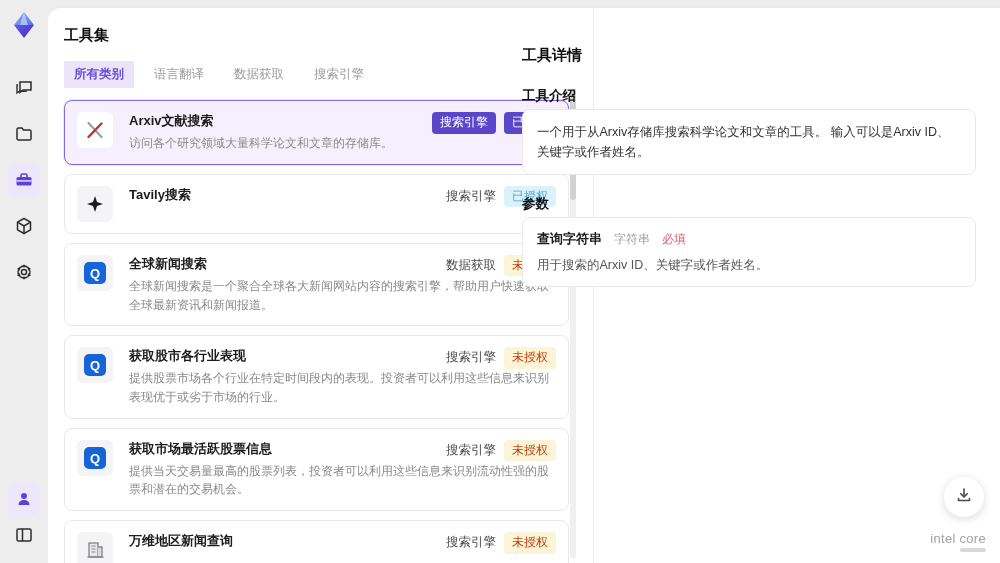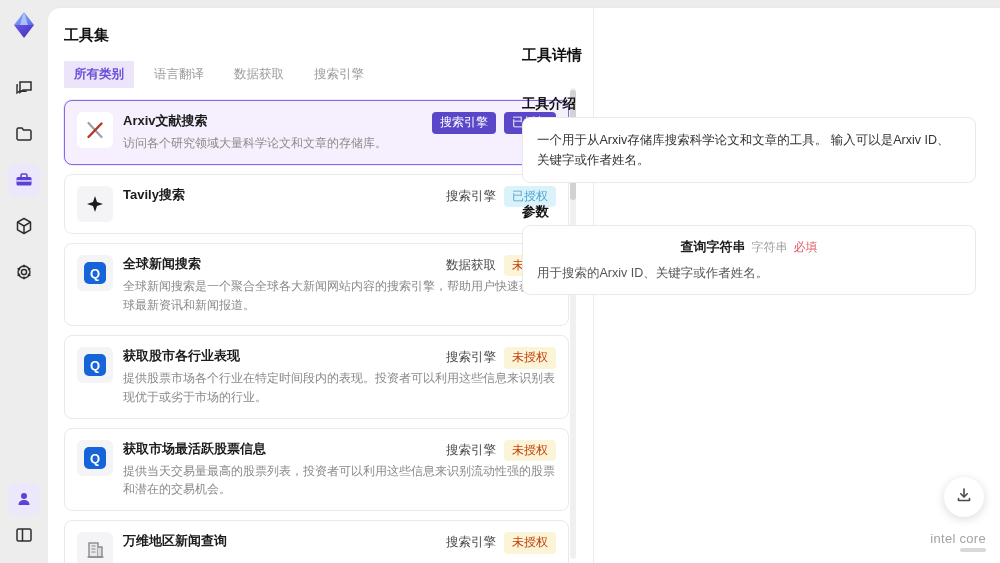--- a/index.html
+++ b/index.html
@@ -45,21 +45,21 @@
   .panel-title { font-size: 15px; font-weight: bold; color: #111; }
   .tabs { display: flex; align-items: center; gap: 10px; margin-top: 16px; }
   .tab {
     font-size: 12.5px; color: #9b9b9b; padding: 5px 10px; border-radius: 1px;
     cursor: pointer; white-space: nowrap;
   }
   .tab.active { background: #ece5fa; color: #6b4fd8; font-weight: bold; }
 
   .tool-list { margin-top: 12px; display: flex; flex-direction: column; gap: 9px; padding-right: 8px; }
   .tool-card {
-    position: relative; display: flex; gap: 10px;
+    position: relative; display: flex; gap: 16px;
     border: 1px solid #e9e9e9; border-radius: 8px;
     padding: 11px 12px; background: #fff; cursor: pointer;
   }
   .tool-card.selected {
     background: #f6f0fe; border: 1.5px solid #8468e8;
     box-shadow: 0 0 0 1px rgba(132,104,232,0.15);
   }
   .tool-icon-tile {
     flex-shrink: 0; width: 36px; height: 36px; border-radius: 6px;
     background: #f4f4f6; display: flex; align-items: center; justify-content: center;
@@ -89,28 +89,28 @@
     background: #d2d2d2; border-radius: 3px;
   }
 
   
   .details-col {
     position: absolute; left: 458px; top: 0; right: 0; bottom: 0;
     padding: 18px 24px 0 16px;
   }
   .section-heading { font-size: 13.5px; font-weight: bold; color: #111; }
   .details-title { font-size: 15px; font-weight: bold; color: #111; margin-top: 20px; }
-  .intro-heading { margin-top: 30px; }
+  .intro-heading { margin-top: 22px; }
   .info-box {
     margin-top: 4px; border: 1px solid #e9e9e9; border-radius: 8px;
     padding: 12px 14px; background: #fff;
   }
   .intro-text { font-size: 12.5px; color: #333; line-height: 1.6; }
   .params-heading { margin-top: 20px; }
-  .param-head { display: flex; align-items: baseline; gap: 6px; justify-content: center; }
+  .param-head { display: flex; align-items: baseline; gap: 12px; }
   .param-name { font-size: 13px; font-weight: bold; color: #1c1c1c; }
   .param-type { font-size: 12px; color: #9b9b9b; }
   .param-required { font-size: 12px; color: #e25c68; }
   .param-desc { margin-top: 9px; font-size: 12.5px; color: #555; }
 
   
   .fab-download {
     position: absolute; right: 16px; bottom: 46px; width: 40px; height: 40px;
     border-radius: 50%; background: #fff;
     box-shadow: 0 2px 10px rgba(0,0,0,0.15);

